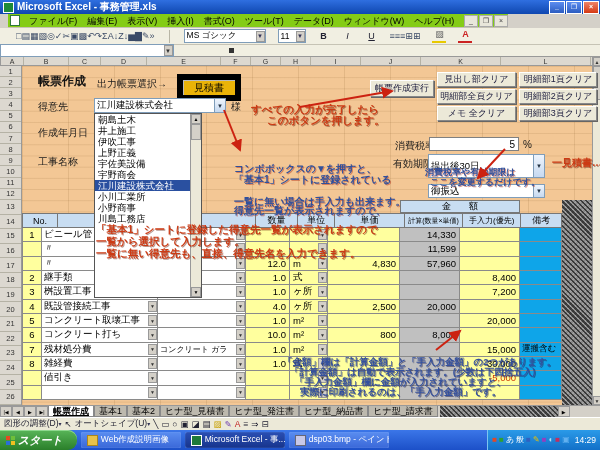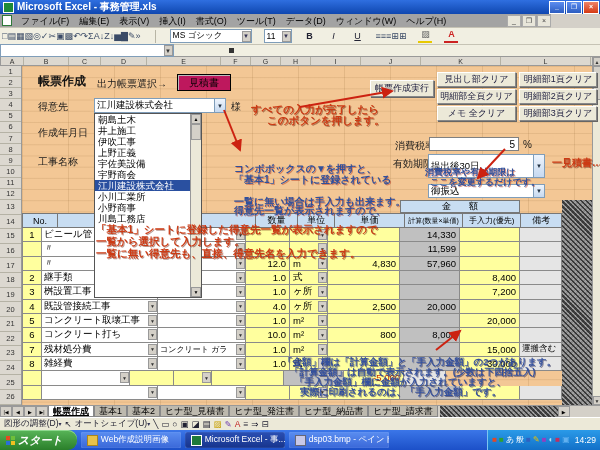--- a/index.html
+++ b/index.html
@@ -8,28 +8,28 @@
     background:#d4d0c8;}
   .abs{position:absolute;}
   
   .titlebar{left:0;top:0;width:600px;height:14px;background:linear-gradient(180deg,#2f6fe0,#0f47b0);
     color:#fff;font-weight:bold;display:flex;align-items:center;padding-left:3px;box-sizing:border-box;}
   .titlebar .appicon{width:9px;height:9px;background:#1f8a3a;border:1px solid #fff;margin-right:3px;}
   .wbtns{margin-left:auto;display:flex;gap:1px;padding-right:1px;}
   .wbtn{width:14px;height:11px;background:linear-gradient(#5d8ef0,#2b5cc0);border:1px solid #fff;
     color:#fff;font-size:7px;line-height:9px;text-align:center;}
   .wbtn.close{background:linear-gradient(#ef8468,#d43913);}
-  .menubar{left:0;top:14px;width:551px;height:14px;background:#a3a3a3;border-bottom:1px solid #c6c3b5;
+  .menubar{left:8px;top:14px;width:500px;height:14px;background:#84cc16;border-bottom:1px solid #c6c3b5;
     display:flex;align-items:center;box-sizing:border-box;}
   .menubar .docicon{width:8px;height:9px;background:#fff;border:1px solid #2f7a3a;margin:0 4px 0 2px;}
   .menuitem{padding:0 5px;height:14px;line-height:14px;font-size:9px;}
   .menubar .wmini{margin-left:auto;display:flex;gap:1px;}
   .wmini .wbtn{height:10px;width:12px;background:#e8e6da;color:#444;border:1px solid #aaa;}
   .toolbar{left:0;top:28px;width:600px;height:17px;background:#f1efe2;border-bottom:1px solid #c6c3b5;
-    display:flex;align-items:center;gap:12px;padding-left:2px;box-sizing:border-box;}
+    display:flex;align-items:center;gap:12px;padding-left:16px;box-sizing:border-box;}
   .tbi{width:14px;height:14px;font-size:9px;line-height:14px;text-align:center;color:#3a4a66;}
   .tbi.colA{color:#c22;font-weight:bold;border-bottom:2px solid #c22;height:12px;line-height:11px;}
   .tbi.fill{color:#666;border-bottom:2px solid #e8c900;height:12px;line-height:11px;}
   .tsep{width:1px;height:13px;background:#b8b5a5;margin:0 2px;}
   .fontbox{width:78px;height:12px;background:#fff;border:1px solid #7f9db9;font-size:8.5px;
     display:flex;align-items:center;padding-left:2px;}
   .fontbox .dd, .sizebox .dd{margin-left:auto;font-size:6px;color:#335;}
   .sizebox{width:24px;height:12px;background:#fff;border:1px solid #7f9db9;font-size:8.5px;
     display:flex;align-items:center;padding-left:2px;}
   .bi{font-size:9px;width:12px;text-align:center;color:#223;}
@@ -49,21 +49,21 @@
     background-image:linear-gradient(rgba(150,110,60,.18) 1px,transparent 1px),
                      linear-gradient(90deg,rgba(150,110,60,.18) 1px,transparent 1px);
     background-size:46px 11.2px;}
   .vscroll{left:592px;top:57px;width:8px;height:348px;background:#ece9d8;border-left:1px solid #999;box-sizing:border-box;}
   .vscroll .arr{position:absolute;left:0;width:8px;height:9px;background:#d4d0c8;border:1px solid #999;
     font-size:5px;text-align:center;line-height:8px;color:#333;box-sizing:border-box;}
   .vthumb{position:absolute;left:0;top:9px;width:8px;height:34px;background:#d4d0c8;border:1px solid #999;box-sizing:border-box;}
   
   .lbl{font-size:10px;color:#1a1a1a;}
   .titlelbl{font-size:12px;font-weight:bold;color:#111;}
-  .whitebox{background:#be185d;border:1px solid #000000;box-shadow:inset 1px 1px 0 #bbb;
+  .whitebox{background:#eab308;border:6px solid #000000;box-shadow:inset 1px 1px 0 #bbb;
     display:flex;align-items:center;justify-content:center;font-size:10px;}
   .combo{background:#fff;border:1px solid #7f9db9;display:flex;align-items:center;font-size:9.5px;box-sizing:border-box;}
   .combo .val{padding-left:2px;white-space:nowrap;overflow:hidden;}
   .combo .dbtn{margin-left:auto;width:11px;height:100%;background:linear-gradient(#eef4fc,#c6d9f0);
     border-left:1px solid #7f9db9;font-size:6px;display:flex;align-items:center;justify-content:center;color:#234;box-sizing:border-box;}
   .numinput{background:#fff;border:1px solid #808080;font-size:10px;display:flex;align-items:center;
     justify-content:flex-end;padding-right:3px;box-sizing:border-box;}
   .btn{background:#ece9d8;border:1px solid #888;border-top-color:#fff;border-left-color:#fff;
     box-shadow:1px 1px 0 #666;font-size:9px;color:#202040;display:flex;align-items:center;justify-content:center;box-sizing:border-box;}
   
@@ -99,21 +99,21 @@
     font-size:9.5px;display:flex;align-items:center;white-space:nowrap;overflow:hidden;}
   .trow .c:first-child{border-left:1px solid #8a8a8a;}
   .c.no{width:20px;background:#ffff9e;justify-content:center;}
   .c.name{width:116px;background:#fff;padding-left:2px;}
   .c.spec{width:88px;background:#fff;padding-left:2px;font-size:8px;}
   .c.qty{width:44px;background:#ffff9e;justify-content:flex-end;padding-right:3px;}
   .c.unit{width:38px;background:#ffff9e;padding-left:3px;}
   .c.price{width:72px;background:#ffff9e;justify-content:flex-end;padding-right:3px;}
   .c.calc{width:60px;background:#c0c0c0;justify-content:flex-end;padding-right:3px;}
   .c.manual{width:60px;background:#ffff9e;justify-content:flex-end;padding-right:3px;}
-  .c.note{width:42px;background:#e5e5e5;padding-left:2px;font-size:8.5px;}
+  .c.note{width:42px;background:#0ea5e9;padding-left:2px;font-size:8.5px;}
   .dd{margin-left:auto;width:9px;height:11px;background:#d4d0c8;border:1px solid #999;
     font-size:5px;display:flex;align-items:center;justify-content:center;color:#333;box-sizing:border-box;flex-shrink:0;}
   .trow.neg .c.manual{color:#cc3300;}
   
   .tabbar{left:0;top:405px;width:600px;height:12px;background:#d4d0c8;display:flex;align-items:flex-start;border-top:1px solid #999;box-sizing:border-box;}
   .navbtn{width:12px;height:11px;background:#d4d0c8;border:1px solid #999;font-size:5px;
     display:flex;align-items:center;justify-content:center;box-sizing:border-box;}
   .tab{height:11px;line-height:11px;padding:0 4px;font-size:9px;background:#bdb9ae;border:1px solid #888;
     border-top:none;box-sizing:border-box;white-space:nowrap;}
   .tab.active{background:#fff;font-weight:bold;text-decoration:underline;}
@@ -499,20 +499,24 @@
           <span class="dd">▼</span>
         </span>
         <span class="c price"></span>
         <span class="c calc"></span>
         <span class="c manual">30,000</span>
         <span class="c note"></span>
       </div>
 
       <div class="trow neg">
         <span class="c no"></span>
+        <span class="c name">
+          <span>値引き</span>
+          <span class="dd">▼</span>
+        </span>
         <span class="c spec">
           <span></span>
           <span class="dd">▼</span>
         </span>
         <span class="c qty"></span>
         <span class="c unit">
           <span></span>
           <span class="dd">▼</span>
         </span>
         <span class="c price"></span>

